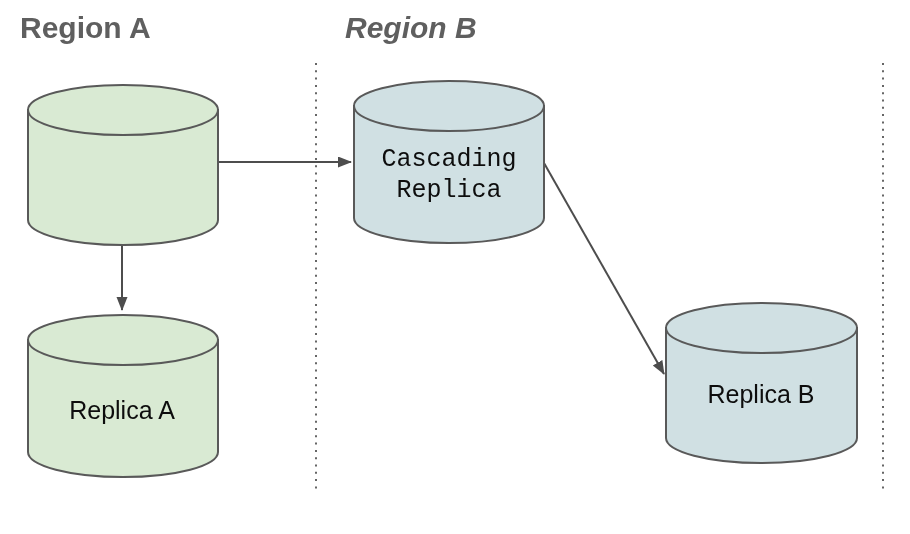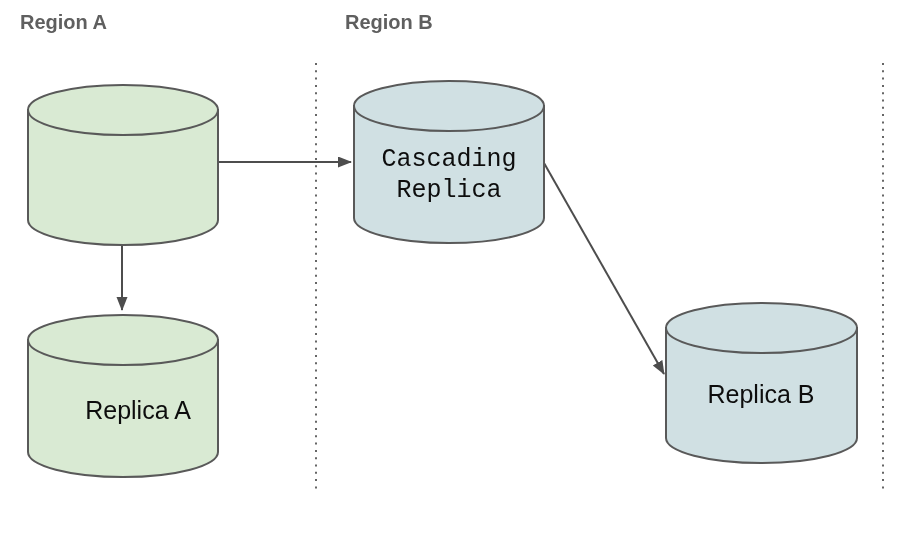--- a/index.html
+++ b/index.html
@@ -30,21 +30,21 @@
     stroke-dasharray: 2 5.3;
     fill: none;
   }
   .arrow {
     stroke: #4d4d4d;
     stroke-width: 2;
     fill: none;
   }
   .region-title {
     position: absolute;
-    font-size: 20px;
+    font-size: 30px;
     font-weight: bold;
     color: #5f5f5f;
     white-space: nowrap;
   }
   .node-label {
     position: absolute;
     transform: translate(-50%, -50%);
     font-size: 25px;
     color: #0d0d0d;
     text-align: center;
@@ -89,19 +89,19 @@
       <ellipse class="cyl" cx="449" cy="106" rx="95" ry="25" fill="#d0e0e3"></ellipse>
     </g>
 
     <g>
       <path class="cyl" d="M666,328 V438 A95.5,25 0 0 0 857,438 V328 Z" fill="#d0e0e3"></path>
       <ellipse class="cyl" cx="761.5" cy="328" rx="95.5" ry="25" fill="#d0e0e3"></ellipse>
     </g>
   </svg>
 
   <div class="region-title" style="left:20px; top:11px;">Region A</div>
-  <div class="region-title" style="left:345px; top:11px;">Region B</div>
+  <div class="region-title" style="left:345px; top:11px;font-style:italic;">Region B</div>
 
-  <div class="node-label" style="left:138px; top:410px;">Replica A</div>
+  <div class="node-label" style="left:122px; top:410px;">Replica A</div>
   <div class="node-label wrap" style="left:449px; top:175px;">Cascading Replica</div>
   <div class="node-label" style="left:761px; top:394px;">Replica B</div>
 
 </div>
 
 </body></html>

